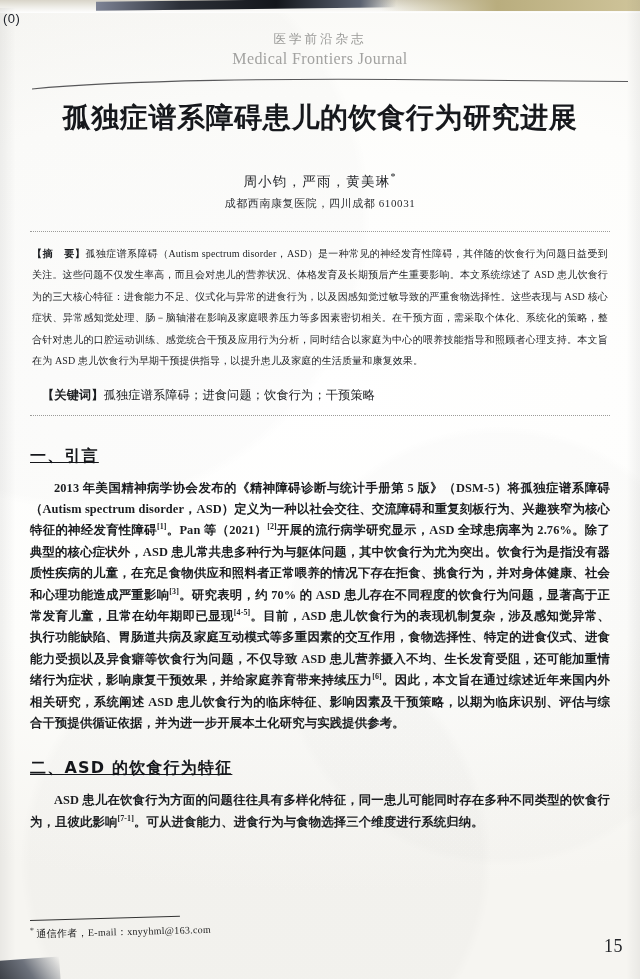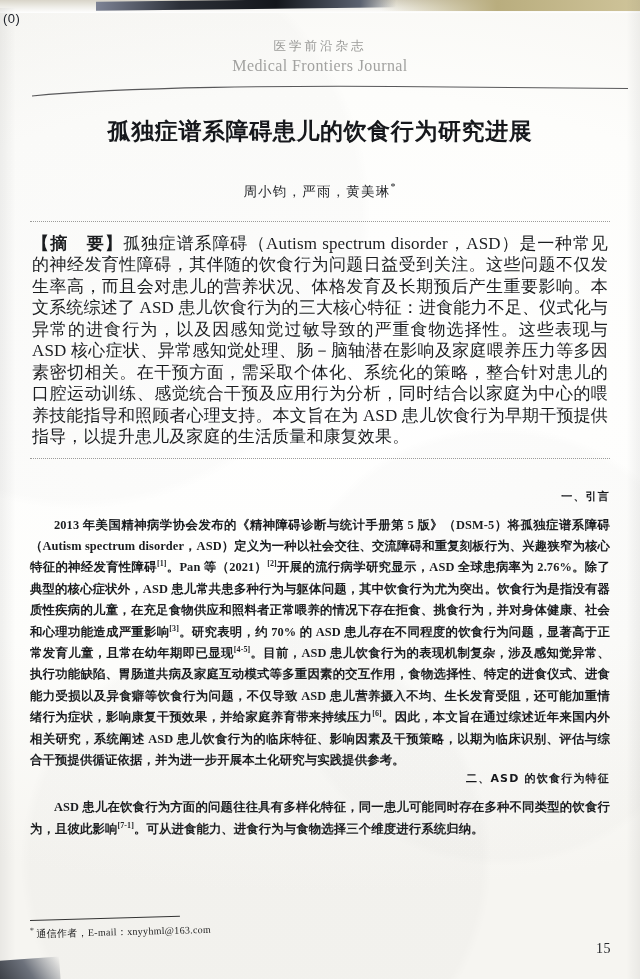--- a/index.html
+++ b/index.html
@@ -63,45 +63,45 @@
     background:linear-gradient(270deg, rgba(0,0,0,.05) 0%, rgba(0,0,0,0) 100%);
     pointer-events:none;
   }
 
   .corner-mark{
     position:absolute;left:3px;top:11px;
     font-family:"Liberation Sans",sans-serif;
     font-size:13px;color:#20242c;letter-spacing:.5px;
   }
 
-  .content{position:relative;padding:12px 30px;}
+  .content{position:relative;padding:5px 30px;}
 
   
   .masthead{ text-align:center; padding-top:26px; }
   .masthead .cn{
     font-family:"Liberation Serif",serif;
     font-size:12.5px;letter-spacing:3px;color:#9a9a98;
   }
   .masthead .en{
     font-family:"Liberation Serif",serif;
     font-size:16px;letter-spacing:.4px;color:#a2a2a0;margin-top:2px;
   }
   .rule-curve{
     margin:9px auto 0;width:600px;height:14px;display:block;
   }
 
   
   .title{
     text-align:center;
     font-family:Liberation Serif, serif;
     font-weight:700;
-    font-size:23px;
+    font-size:28px;
     letter-spacing:.6px;
     color:#16181c;
-    margin-top:18px;
+    margin-top:8px;
   }
   .authors{
     text-align:center;
     margin-top:34px;
     font-size:13.5px;
     font-weight:400;
     letter-spacing:1.2px;
     color:#24262a;
   }
   .authors .star{font-size:10px;vertical-align:super;}
@@ -114,50 +114,51 @@
   }
 
   
   .abstract-box{
     margin-top:20px;
     border-top:1px dotted #9b9b99;
     border-bottom:1px dotted #9b9b99;
     padding:11px 2px 10px 2px;
   }
   .abstract-p{
-    font-size:17px;
+    font-size:10px;
     line-height:21.5px;
     text-align:justify;
     text-indent:0;
     letter-spacing:.15px;
     color:#1b1d20;
     margin:0;
   }
   .abstract-p .lead{font-weight:700;letter-spacing:.5px;}
   .keywords{
     margin:13px 0 0 0;
     font-size:12.2px;
     line-height:20px;
     letter-spacing:.15px;
     color:#1b1d20;
     padding-left:10px;
   }
   .keywords .lead{font-weight:700;}
 
   
   .sec-head{
-    text-align:right;
+    text-align:left;
     font-family:"DejaVu Sans","Liberation Sans",sans-serif;
     font-weight:700;
-    font-size:11px;
+    font-size:16px;
     letter-spacing:1.2px;
     color:#15171b;
+    text-decoration:underline;
   }
   .sec-1{margin-top:30px;}
-  .sec-2{}
+  .sec-2{margin-top:24px;}
   .body-p{
     font-size:12.4px;
     line-height:21.4px;
     text-align:justify;
     text-indent:24px;
     letter-spacing:.1px;
     color:#1b1d20;
     margin:11px 0 0 0;
     font-weight:bold;
   }
@@ -177,23 +178,23 @@
   .footnote{
     font-size:10px;
     letter-spacing:.3px;
     color:#222;
     transform:rotate(-1.4deg);
     transform-origin:left center;
   }
   .footnote .star{vertical-align:super;font-size:8px;margin-right:2px;}
 
   .page-number{
-    position:absolute;right:29px;bottom:22px;
+    position:absolute;right:17px;bottom:22px;
     font-family:"Liberation Serif",serif;
-    font-size:14px;color:#24262a;letter-spacing:.5px;
+    font-size:18px;color:#24262a;letter-spacing:.5px;
   }
 </style>
 </head>
 <body>
 
 <div class="page">
 
   <div class="paper-noise"></div>
   <div class="scan-edge-top"></div>
   <div class="scan-edge-dark"></div>
@@ -212,25 +213,29 @@
       <svg class="rule-curve" viewBox="0 0 600 14" preserveAspectRatio="none">
         <path d="M2,12 C90,3 260,1 420,3 C500,4 560,4 598,4.5" fill="none" stroke="#58585a" stroke-width="1.1"></path>
       </svg>
     </div>
 
     <div class="title">孤独症谱系障碍患儿的饮食行为研究进展</div>
 
     <div class="authors">
       <span>周小钧，严雨，黄美琳</span><span class="star">*</span>
     </div>
+    <div class="affil">成都西南康复医院，四川成都   610031</div>
 
     <div class="abstract-box">
       <p class="abstract-p">
         <span class="lead">【摘　要】</span><span>孤独症谱系障碍（Autism spectrum disorder，ASD）是一种常见的神经发育性障碍，其伴随的饮食行为问题日益受到关注。这些问题不仅发生率高，而且会对患儿的营养状况、体格发育及长期预后产生重要影响。本文系统综述了 ASD 患儿饮食行为的三大核心特征：进食能力不足、仪式化与异常的进食行为，以及因感知觉过敏导致的严重食物选择性。这些表现与 ASD 核心症状、异常感知觉处理、肠－脑轴潜在影响及家庭喂养压力等多因素密切相关。在干预方面，需采取个体化、系统化的策略，整合针对患儿的口腔运动训练、感觉统合干预及应用行为分析，同时结合以家庭为中心的喂养技能指导和照顾者心理支持。本文旨在为 ASD 患儿饮食行为早期干预提供指导，以提升患儿及家庭的生活质量和康复效果。</span>
       </p>
+      <p class="keywords">
+        <span class="lead">【关键词】</span><span>孤独症谱系障碍；进食问题；饮食行为；干预策略</span>
+      </p>
     </div>
 
     <div class="sec-head sec-1">一、引言</div>
     <div>
         <p class="body-p">2013 年美国精神病学协会发布的《精神障碍诊断与统计手册第 5 版》（DSM-5）将孤独症谱系障碍（Autism spectrum disorder，ASD）定义为一种以社会交往、交流障碍和重复刻板行为、兴趣狭窄为核心特征的神经发育性障碍<sup>[1]</sup>。Pan 等（2021）<sup>[2]</sup>开展的流行病学研究显示，ASD 全球患病率为 2.76%。除了典型的核心症状外，ASD 患儿常共患多种行为与躯体问题，其中饮食行为尤为突出。饮食行为是指没有器质性疾病的儿童，在充足食物供应和照料者正常喂养的情况下存在拒食、挑食行为，并对身体健康、社会和心理功能造成严重影响<sup>[3]</sup>。研究表明，约 70% 的 ASD 患儿存在不同程度的饮食行为问题，显著高于正常发育儿童，且常在幼年期即已显现<sup>[4-5]</sup>。目前，ASD 患儿饮食行为的表现机制复杂，涉及感知觉异常、执行功能缺陷、胃肠道共病及家庭互动模式等多重因素的交互作用，食物选择性、特定的进食仪式、进食能力受损以及异食癖等饮食行为问题，不仅导致 ASD 患儿营养摄入不均、生长发育受阻，还可能加重情绪行为症状，影响康复干预效果，并给家庭养育带来持续压力<sup>[6]</sup>。因此，本文旨在通过综述近年来国内外相关研究，系统阐述 ASD 患儿饮食行为的临床特征、影响因素及干预策略，以期为临床识别、评估与综合干预提供循证依据，并为进一步开展本土化研究与实践提供参考。</p>
       </div>
 
     <div class="sec-head sec-2">二、ASD 的饮食行为特征</div>
     <div>
         <p class="body-p">ASD 患儿在饮食行为方面的问题往往具有多样化特征，同一患儿可能同时存在多种不同类型的饮食行为，且彼此影响<sup>[7-1]</sup>。可从进食能力、进食行为与食物选择三个维度进行系统归纳。</p>

